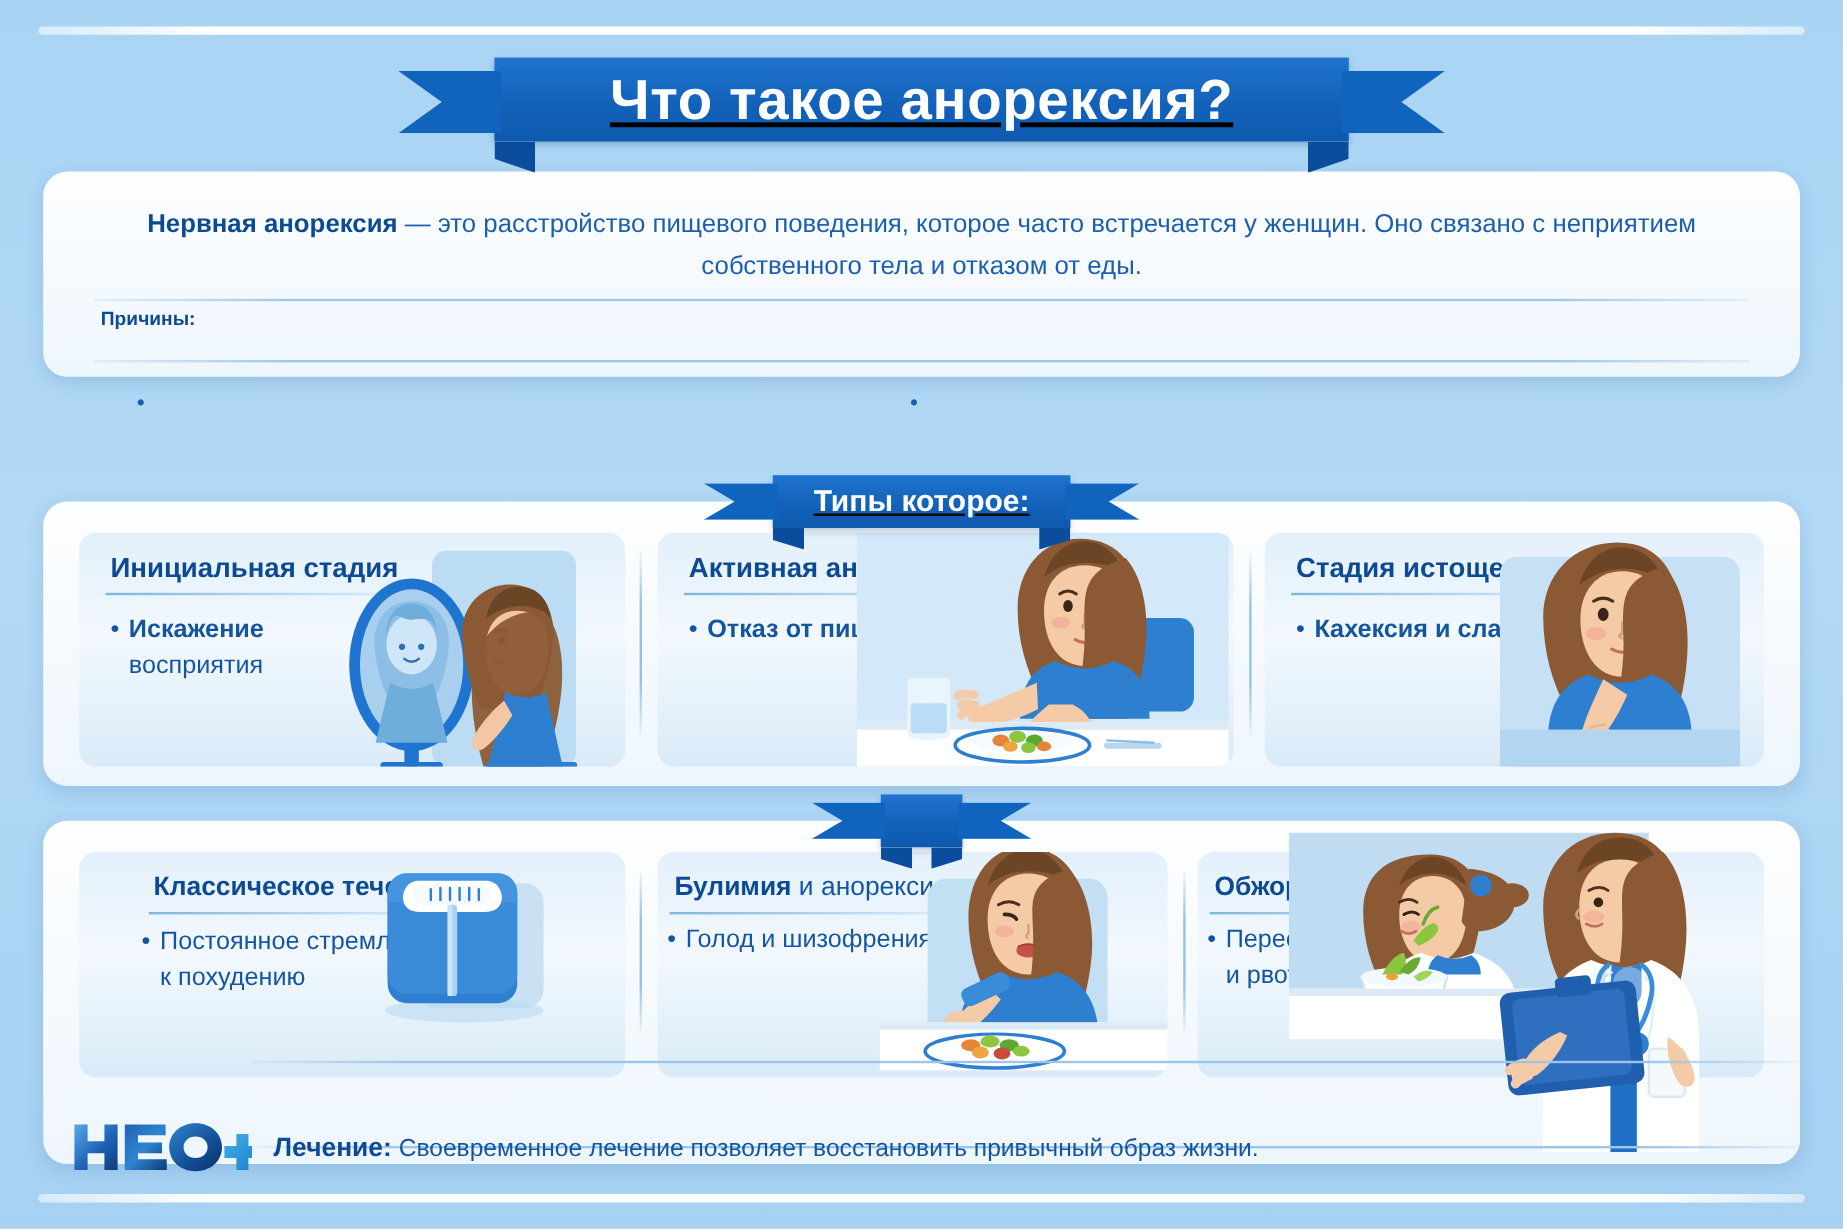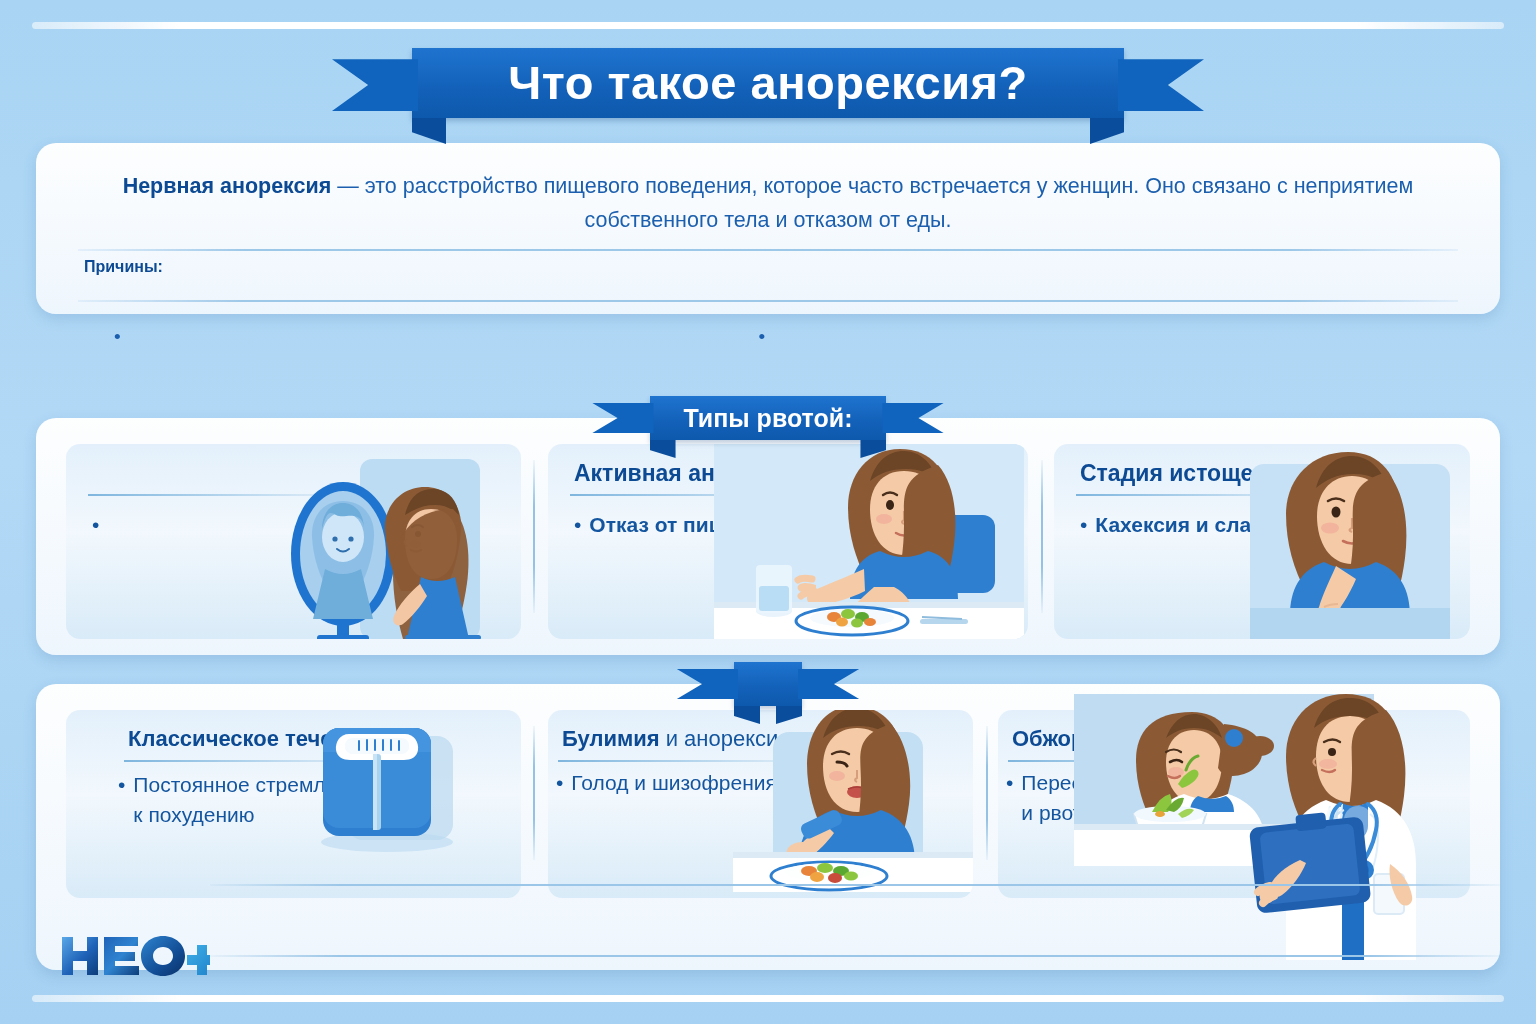--- a/index.html
+++ b/index.html
@@ -14,21 +14,21 @@
   
   .edge-rule {
     position: absolute; left: 32px; right: 32px; height: 7px;
     background: linear-gradient(90deg, rgba(255,255,255,.55), #ffffff 10%, #ffffff 90%, rgba(255,255,255,.55));
     border-radius: 4px;
   }
   .edge-rule.top { top: 22px; }
   .edge-rule.bottom { bottom: 22px; }
 
   
-  .ribbon-wrap { position: absolute; display: flex; justify-content: center; align-items: flex-start; }
+  .ribbon-wrap { position: absolute; display: flex; justify-content: center; align-items: flex-start; text-decoration: underline; }
   .ribbon {
     position: relative;
     background: linear-gradient(180deg,#1f74cf 0%, #1260b8 60%, #0d59ad 100%);
     color: #ffffff;
     font-weight: bold;
     text-align: center;
     box-shadow: 0 3px 5px rgba(10,60,120,.25);
     z-index: 6;
   }
   .ribbon .tail {
@@ -192,30 +192,32 @@
     </div>
   </div>
 </div>
 
 <div class="ribbon-wrap sect-ribbon-wrap" style="top:396px">
   <div class="ribbon">
     <span class="tail left"></span>
     <span class="tail right"></span>
     <span class="fold left"></span>
     <span class="fold right"></span>
-    <span>Типы рвотой:</span>
+    <span>Типы которое:</span>
   </div>
 </div>
 
 <div class="panel" id="types-panel">
 
   <div class="card" style="left:30px; width:455px;">
+    <div class="card-title">Инициальная стадия</div>
     <div class="card-underline" style="width:246px"></div>
     <div class="card-bullet">
       <span>•</span>
+      <span class="b-txt"><span class="strong">Искажение</span><br><span>восприятия</span></span>
     </div>
 
     <svg class="illus" style="right:-4px; bottom:0; width:270px; height:190px" viewBox="0 0 270 190">
       <rect x="105" y="10" width="120" height="180" rx="12" fill="#bcdcf3"></rect>
       <ellipse cx="88" cy="105" rx="52" ry="72" fill="#1f74cf"></ellipse>
       <ellipse cx="88" cy="105" rx="43" ry="63" fill="#a8cfee"></ellipse>
       <path d="M88 52c22 0 32 18 31 36-1 18-6 34-12 46-5 10-12 16-19 16s-14-6-19-16c-6-12-11-28-12-46-1-18 9-36 31-36z" fill="#8dbfe6"></path>
       <ellipse cx="88" cy="88" rx="21" ry="25" fill="#cfe6f8"></ellipse>
       <path d="M67 80c0-16 9-26 21-26s21 10 21 26c0-8-4-12-10-13-7-1-12 2-18-1-6-3-9-5-14 14z" fill="#6fadda"></path>
       <circle cx="80" cy="90" r="2.6" fill="#2f6fae"></circle>
@@ -504,13 +506,16 @@
           <stop offset="0%" stop-color="#3fb0e8"></stop>
             <stop offset="100%" stop-color="#1d7fc8"></stop>
         </linearGradient>
       </defs>
       <path d="M2 4h11v14h14V4h11v38H27V28H13v14H2z" fill="url(#gH)"></path>
       <path d="M44 4h34v9H55v6h20v9H55v5h24v9H44z" fill="url(#gE)"></path>
       <path d="M103 3c13 0 22 9 22 20s-9 20-22 20-22-9-22-20 9-20 22-20zm0 11c-6 0-10 4-10 9s4 9 10 9 10-4 10-9-4-9-10-9z" fill="url(#gO)"></path>
       <path d="M137 12h10v10h10v10h-10v10h-10V32h-10V22h10z" fill="url(#gP)"></path>
     </svg>
   </div>
+  <div class="footer-text">
+    <b>Лечение:</b><span> Своевременное лечение позволяет восстановить привычный образ жизни.</span>
+  </div>
 </div>
 
 </body></html>

